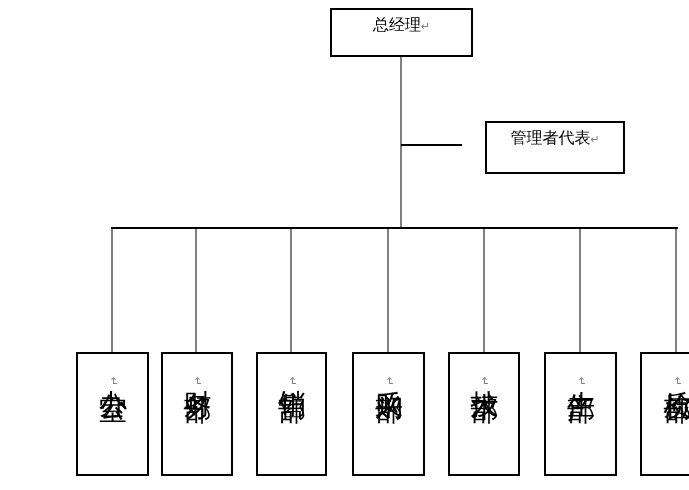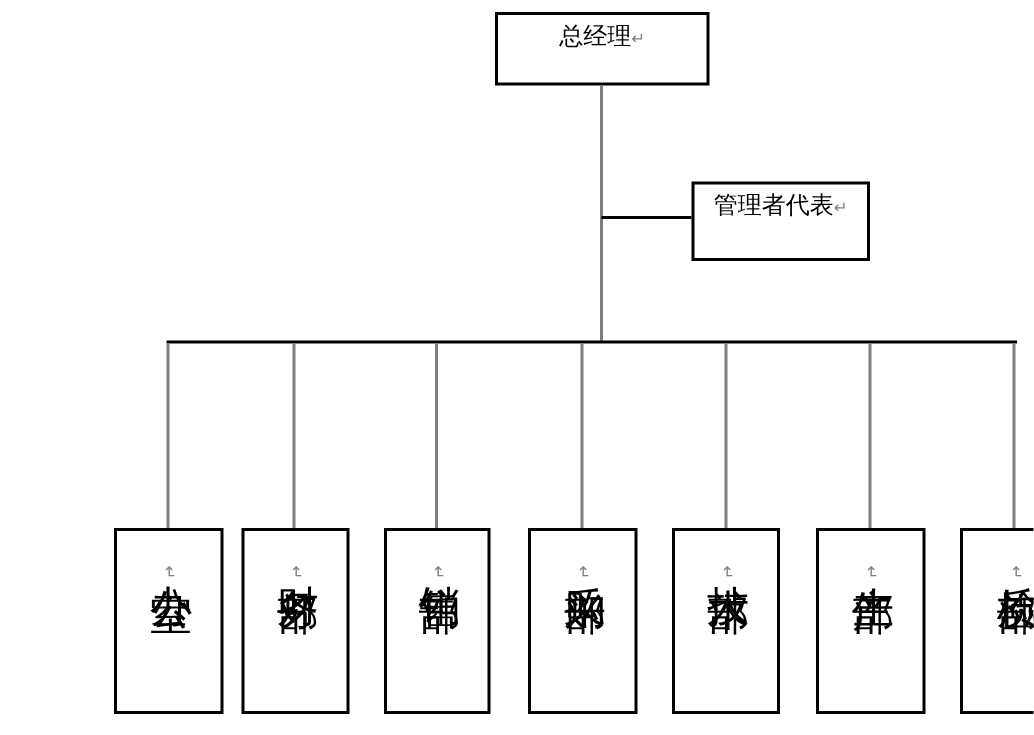--- a/index.html
+++ b/index.html
@@ -55,21 +55,21 @@
 <div class="canvas">
 
   <div class="box hbox" style="left:282px; top:8px; width:143px; height:49px;">
     <span>总经理</span><span class="mark">↵</span>
   </div>
 
   <div class="vline" style="left:352px; top:57px; height:171px;"></div>
 
   <div class="hline" style="left:353px; top:144px; width:61px;"></div>
 
-  <div class="box hbox" style="left:413px; top:121px; width:119px; height:53px;">
+  <div class="box hbox" style="left:437px; top:121px; width:140px; height:53px;">
     <span>管理者代表</span><span class="mark">↵</span>
   </div>
 
   <div class="hline" style="left:63px; top:227px; width:567px;"></div>
 
   <div class="vline" style="left:63px;  top:229px; height:123px;"></div>
   <div class="vline" style="left:147px; top:229px; height:123px;"></div>
   <div class="vline" style="left:242px; top:229px; height:123px;"></div>
   <div class="vline" style="left:339px; top:229px; height:123px;"></div>
   <div class="vline" style="left:435px; top:229px; height:123px;"></div>

